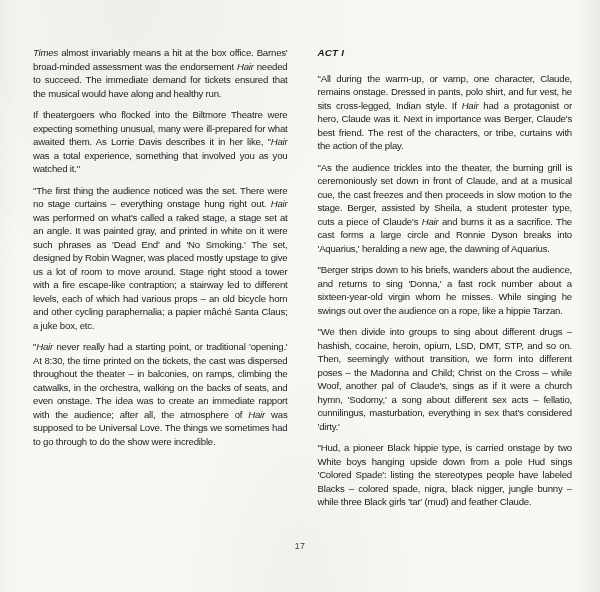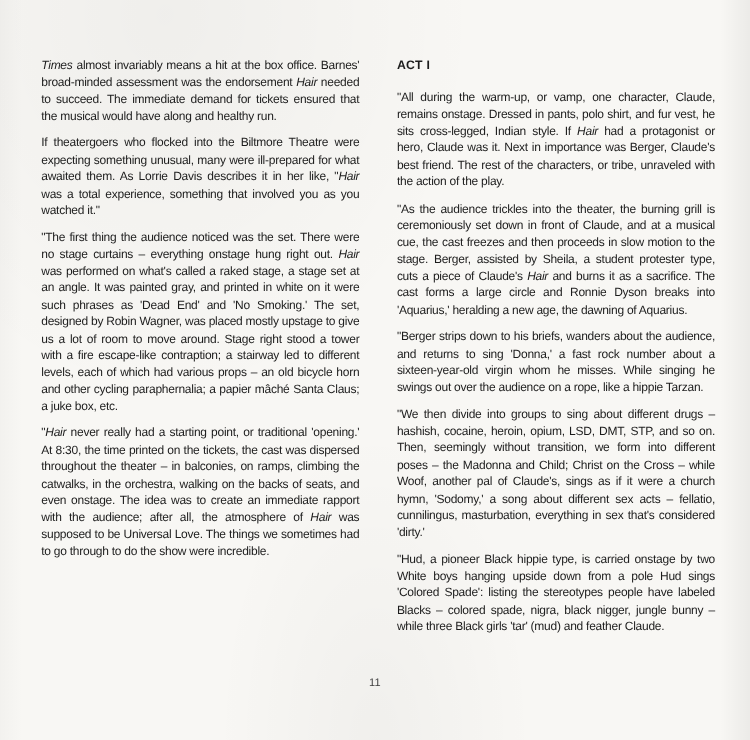--- a/index.html
+++ b/index.html
@@ -46,20 +46,21 @@
   }
   .para em {
     font-style: italic;
   }
   .act-heading {
     font-size: 9.8px;
     font-weight: bold;
     letter-spacing: 0.2px;
     margin: 0 0 12px 0;
     text-align: left;
+    font-style: italic;
   }
   .page-number {
     position: absolute;
     left: 0;
     right: 0;
     top: 541px;
     text-align: center;
     font-size: 8.8px;
     letter-spacing: 0.3px;
     color: var(--muted-color);
@@ -72,22 +73,22 @@
   <div class="columns">
     <div class="col">
         <p class="para"><em>Times</em><span> almost invariably means a hit at the box office. Barnes' broad-minded assessment was the endorsement </span><em>Hair</em><span> needed to succeed. The immediate demand for tickets ensured that the musical would have along and healthy run.</span></p>
         <p class="para"><span>If theatergoers who flocked into the Biltmore Theatre were expecting something unusual, many were ill-prepared for what awaited them. As Lorrie Davis describes it in her like, "</span><em>Hair</em><span> was a total experience, something that involved you as you watched it."</span></p>
         <p class="para"><span>"The first thing the audience noticed was the set. There were no stage curtains – everything onstage hung right out. </span><em>Hair</em><span> was performed on what's called a raked stage, a stage set at an angle. It was painted gray, and printed in white on it were such phrases as 'Dead End' and 'No Smoking.' The set, designed by Robin Wagner, was placed mostly upstage to give us a lot of room to move around. Stage right stood a tower with a fire escape-like contraption; a stairway led to different levels, each of which had various props – an old bicycle horn and other cycling paraphernalia; a papier mâché Santa Claus; a juke box, etc.</span></p>
         <p class="para"><span>"</span><em>Hair</em><span> never really had a starting point, or traditional 'opening.' At 8:30, the time printed on the tickets, the cast was dispersed throughout the theater – in balconies, on ramps, climbing the catwalks, in the orchestra, walking on the backs of seats, and even onstage. The idea was to create an immediate rapport with the audience; after all, the atmosphere of </span><em>Hair</em><span> was supposed to be Universal Love. The things we sometimes had to go through to do the show were incredible.</span></p>
       </div>
     <div class="col">
       <h2 class="act-heading">ACT I</h2>
       <div>
-          <p class="para"><span>"All during the warm-up, or vamp, one character, Claude, remains onstage. Dressed in pants, polo shirt, and fur vest, he sits cross-legged, Indian style. If </span><em>Hair</em><span> had a protagonist or hero, Claude was it. Next in importance was Berger, Claude's best friend. The rest of the characters, or tribe, unraveled with the action of the play.</span></p>
+          <p class="para"><span>"All during the warm-up, or vamp, one character, Claude, remains onstage. Dressed in pants, polo shirt, and fur vest, he sits cross-legged, Indian style. If </span><em>Hair</em><span> had a protagonist or hero, Claude was it. Next in importance was Berger, Claude's best friend. The rest of the characters, or tribe, curtains with the action of the play.</span></p>
           <p class="para"><span>"As the audience trickles into the theater, the burning grill is ceremoniously set down in front of Claude, and at a musical cue, the cast freezes and then proceeds in slow motion to the stage. Berger, assisted by Sheila, a student protester type, cuts a piece of Claude's </span><em>Hair</em><span> and burns it as a sacrifice. The cast forms a large circle and Ronnie Dyson breaks into 'Aquarius,' heralding a new age, the dawning of Aquarius.</span></p>
           <p class="para"><span>"Berger strips down to his briefs, wanders about the audience, and returns to sing 'Donna,' a fast rock number about a sixteen-year-old virgin whom he misses. While singing he swings out over the audience on a rope, like a hippie Tarzan.</span></p>
           <p class="para"><span>"We then divide into groups to sing about different drugs – hashish, cocaine, heroin, opium, LSD, DMT, STP, and so on. Then, seemingly without transition, we form into different poses – the Madonna and Child; Christ on the Cross – while Woof, another pal of Claude's, sings as if it were a church hymn, 'Sodomy,' a song about different sex acts – fellatio, cunnilingus, masturbation, everything in sex that's considered 'dirty.'</span></p>
           <p class="para"><span>"Hud, a pioneer Black hippie type, is carried onstage by two White boys hanging upside down from a pole Hud sings 'Colored Spade': listing the stereotypes people have labeled Blacks – colored spade, nigra, black nigger, jungle bunny – while three Black girls 'tar' (mud) and feather Claude.</span></p>
         </div>
     </div>
   </div>
-  <div class="page-number">11</div>
+  <div class="page-number">17</div>
 </div>
 
 </body></html>

